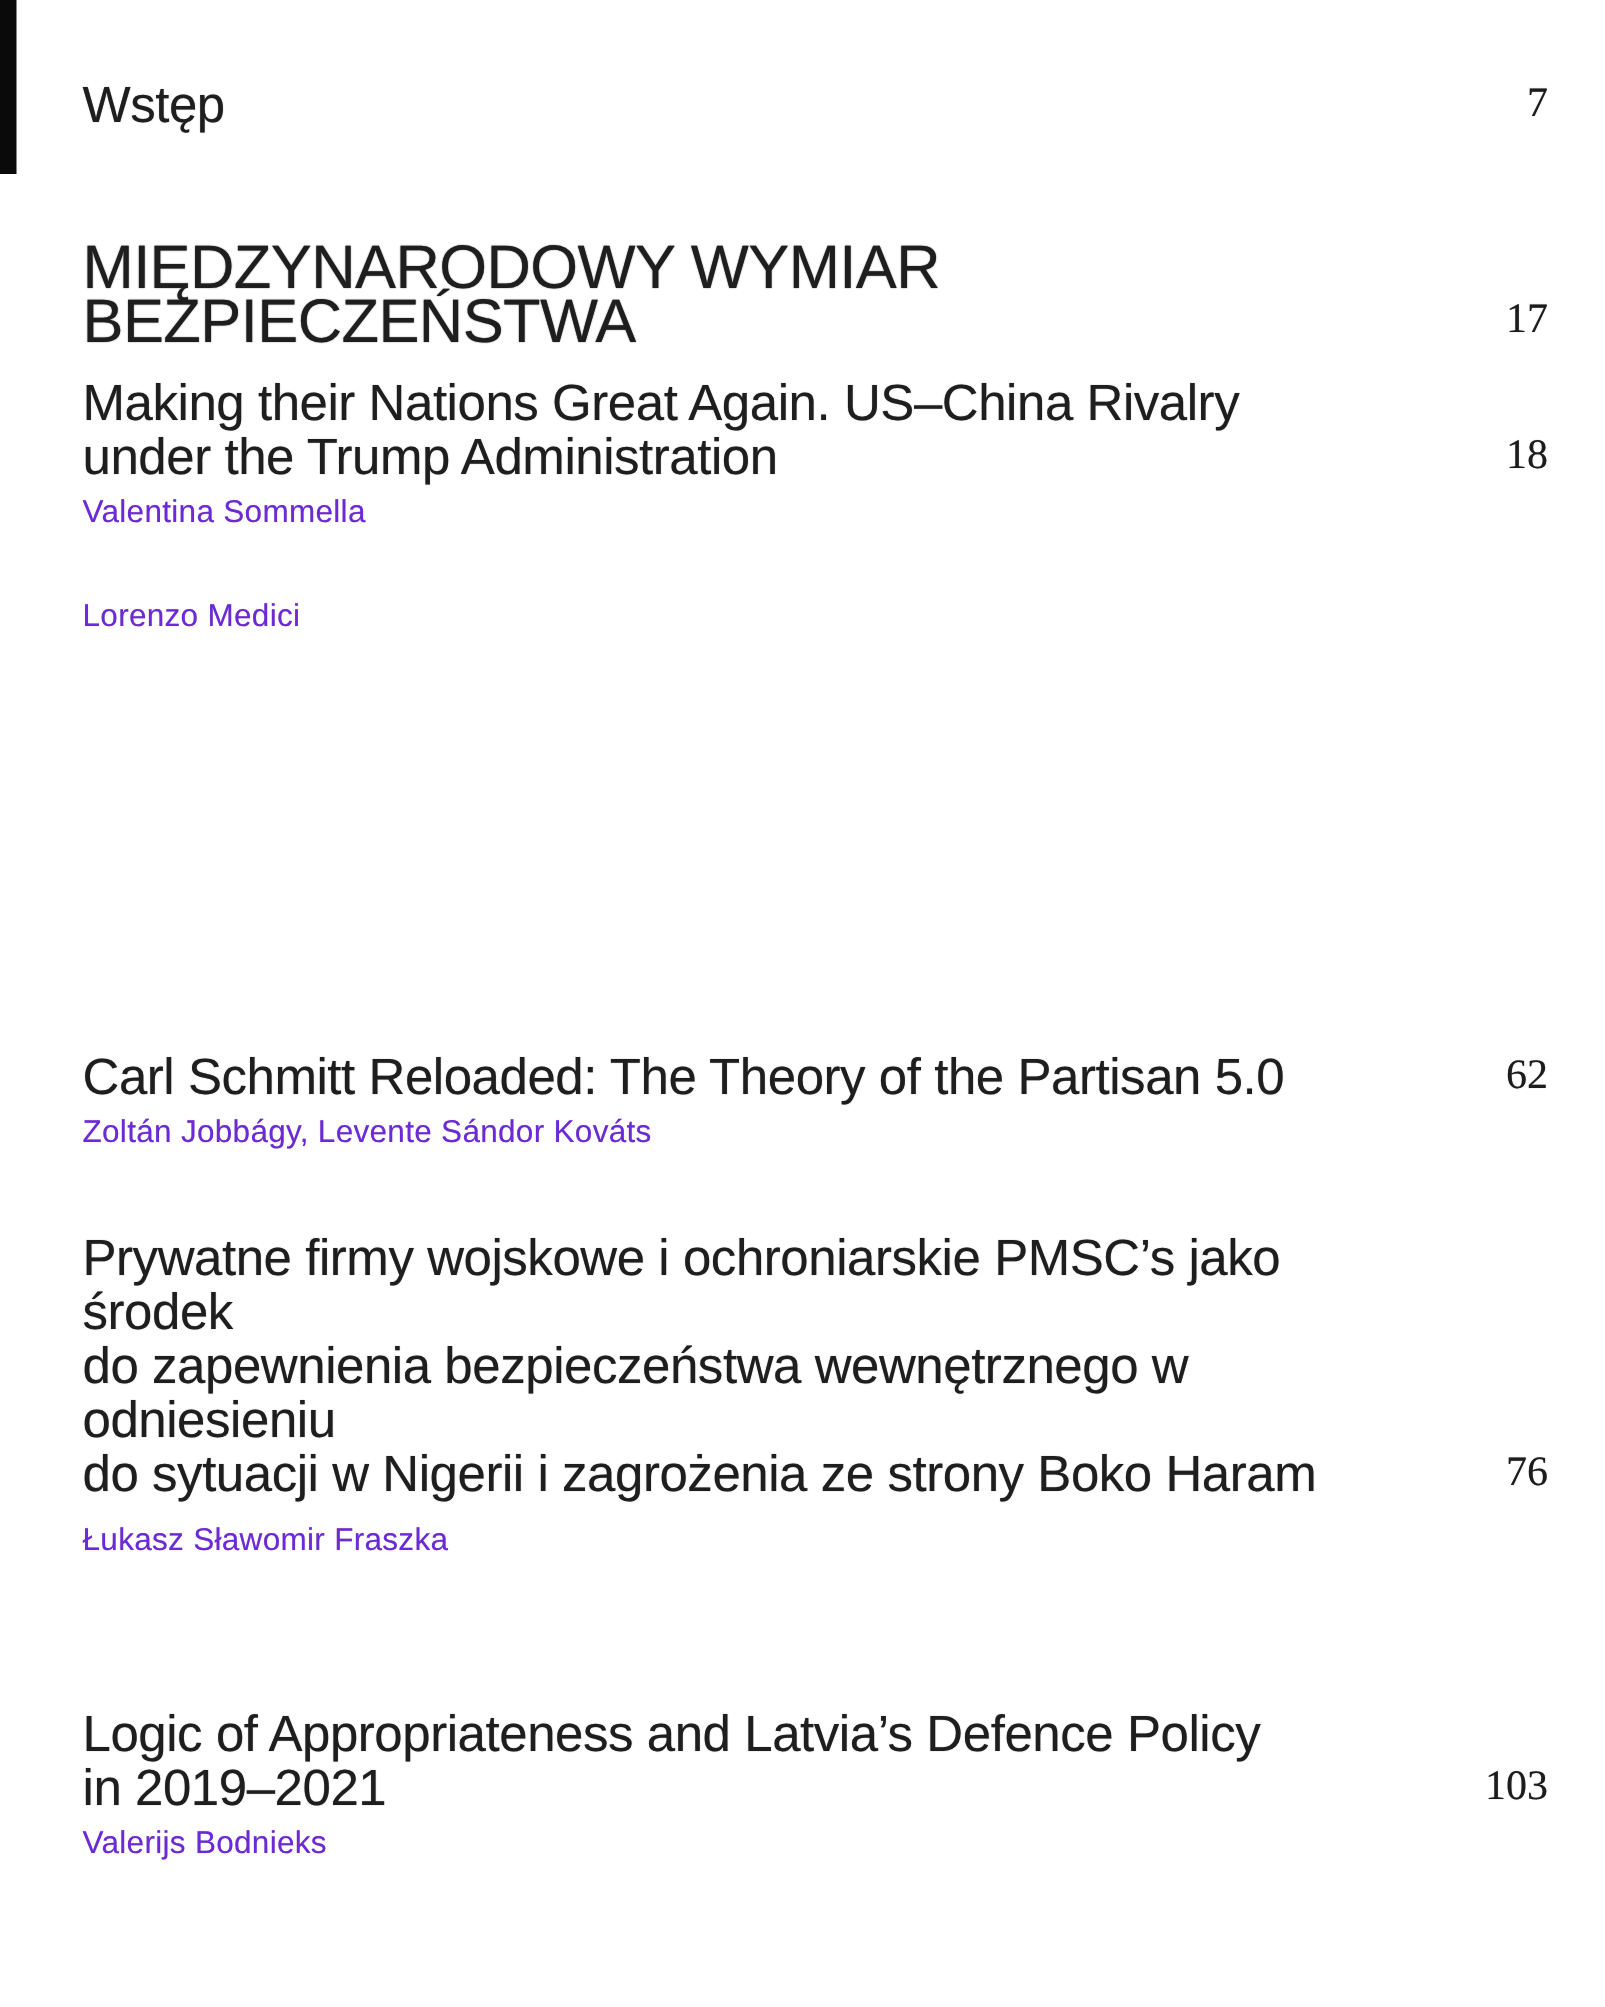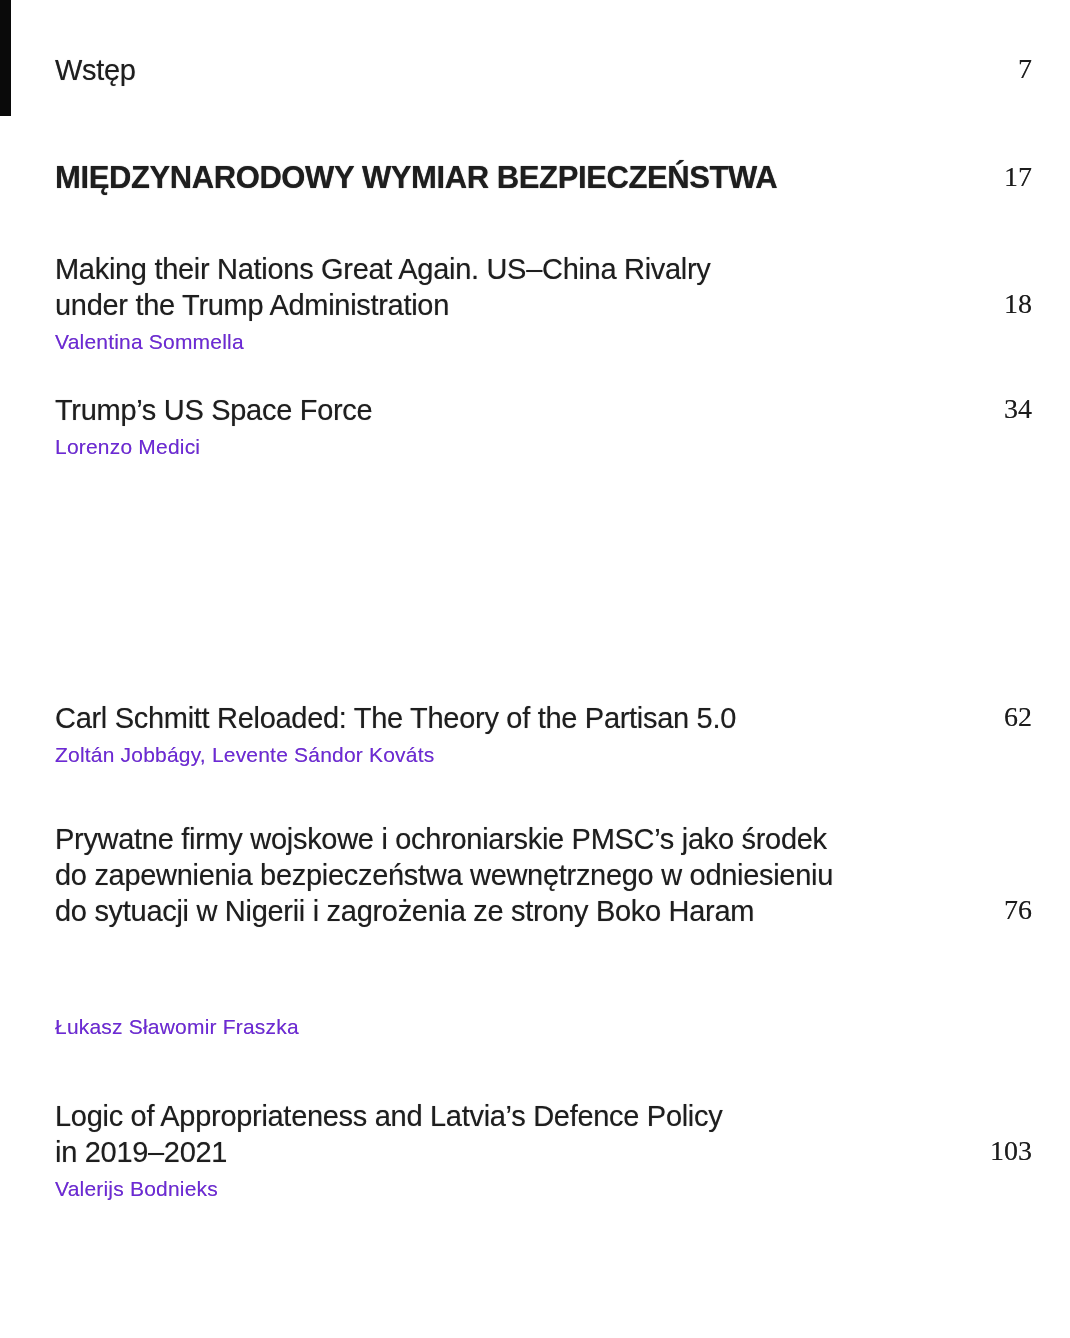--- a/index.html
+++ b/index.html
@@ -16,29 +16,29 @@
     width:11px;height:116px;
     background:#0a0a0a;
   }
   .row{
     position:absolute;left:55px;right:38px;
     color:#1e1e1e;
   }
   .head{position:relative;}
   .title{
     display:block;
-    font-size:29px;line-height:36px;
+    font-size:34px;line-height:36px;
     letter-spacing:-0.3px;
     white-space:pre-line;
     padding-right:115px;
     text-shadow:0 0 0.7px rgba(25,25,25,0.55);
   }
   .section .title{
-    font-weight:bold;
-    font-size:31px;
+    font-weight:normal;
+    font-size:41px;
     letter-spacing:-0.4px;
     padding-right:115px;
     text-shadow:0 0 0.9px rgba(10,10,10,0.7);
   }
   .pagenum{
     position:absolute;right:0;bottom:5px;
     font-family:"Liberation Serif",serif;
     font-size:28px;line-height:1;
     color:#1c1c1c;
     text-shadow:0 0 0.6px rgba(0,0,0,0.5);
@@ -75,24 +75,20 @@
   <div class="row chapter" style="top:251px">
     <div class="head">
       <span class="title">Making their Nations Great Again. US–China Rivalry
 under the Trump Administration</span>
       <span class="pagenum">18</span>
     </div>
     <div class="author">Valentina Sommella</div>
   </div>
 
   <div class="row chapter" style="top:392px">
-    <div class="head">
-      <span class="title">Trump’s US Space Force</span>
-      <span class="pagenum">34</span>
-    </div>
     <div class="author">Lorenzo Medici</div>
   </div>
 
 
   <div class="row chapter" style="top:700px">
     <div class="head">
       <span class="title">Carl Schmitt Reloaded: The Theory of the Partisan 5.0</span>
       <span class="pagenum">62</span>
     </div>
     <div class="author">Zoltán Jobbágy, Levente Sándor Kováts</div>
@@ -104,21 +100,21 @@
 do zapewnienia bezpieczeństwa wewnętrznego w odniesieniu
 do sytuacji w Nigerii i zagrożenia ze strony Boko Haram</span>
       <span class="pagenum">76</span>
     </div>
   </div>
 
   <div class="row chapter" style="top:1008px">
     <div class="author">Łukasz Sławomir Fraszka</div>
   </div>
 
-  <div class="row chapter" style="top:1098px">
+  <div class="row chapter" style="top:1138px">
     <div class="head">
       <span class="title">Logic of Appropriateness and Latvia’s Defence Policy
 in 2019–2021</span>
       <span class="pagenum">103</span>
     </div>
     <div class="author">Valerijs Bodnieks</div>
   </div>
 
 </div>
 

